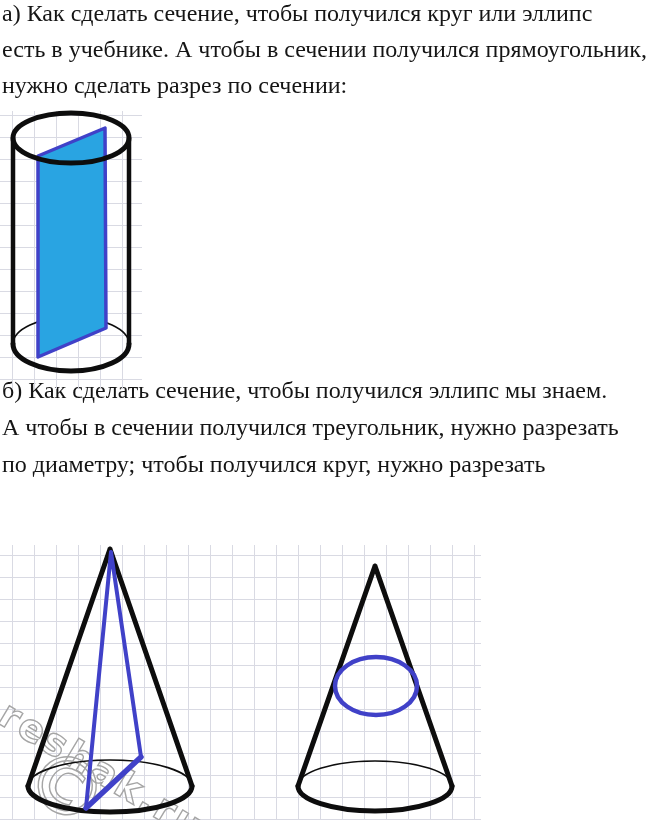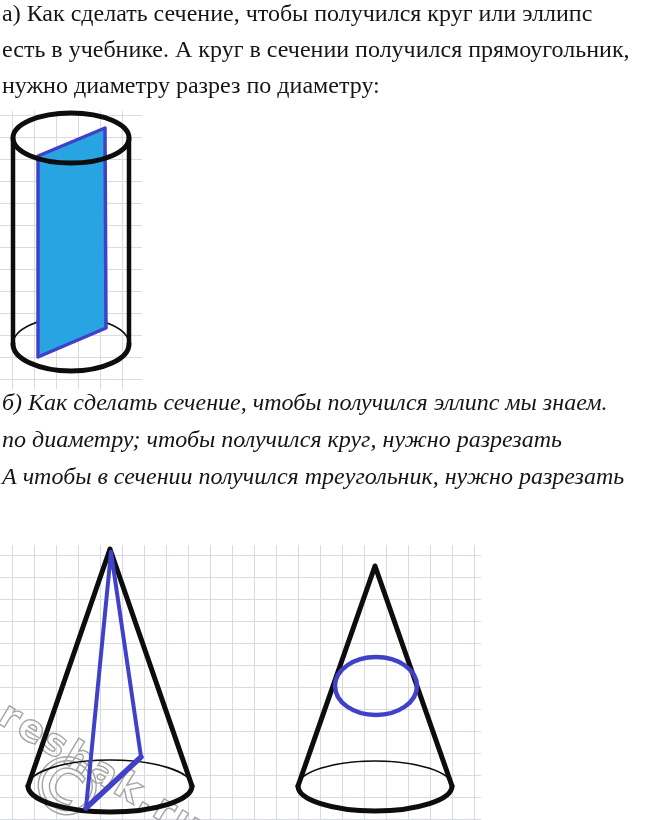--- a/index.html
+++ b/index.html
@@ -15,40 +15,40 @@
     font-family: "Liberation Serif", serif;
   }
   .para {
     position: absolute;
     left: 2px;
     color: #151515;
     font-size: 24px;
     white-space: nowrap;
   }
   #para-a { top: -5px; line-height: 36px; }
-  #para-b { top: 384px; line-height: 37px; font-style: italic; }
+  #para-b { top: 372px; line-height: 37px; }
   #figures-svg {
     position: absolute;
     top: 0;
     left: 0;
   }
 </style>
 </head>
 <body>
 
 <div class="para" id="para-a">
   <div>а) Как сделать сечение, чтобы получился круг или эллипс</div>
-  <div>есть в учебнике. А круг в сечении получился прямоугольник,</div>
-  <div>нужно диаметру разрез по диаметру:</div>
+  <div>есть в учебнике. А чтобы в сечении получился прямоугольник,</div>
+  <div>нужно сделать разрез по сечении:</div>
 </div>
 
 <div class="para" id="para-b">
   <div>б) Как сделать сечение, чтобы получился эллипс мы знаем.</div>
+  <div>А чтобы в сечении получился треугольник, нужно разрезать</div>
   <div>по диаметру; чтобы получился круг, нужно разрезать</div>
-  <div>А чтобы в сечении получился треугольник, нужно разрезать</div>
 </div>
 
 <svg id="figures-svg" width="667" height="820" viewBox="0 0 667 820" xmlns="http://www.w3.org/2000/svg">
   <defs>
     <pattern id="grid" width="22" height="22" patternUnits="userSpaceOnUse" x="13" y="6">
       <path d="M21.5 0 V22 M0 21.5 H22" stroke="#d9dae3" stroke-width="1" fill="none"></path>
     </pattern>
   </defs>
 
   <rect x="0" y="111" width="142" height="278" fill="url(#grid)"></rect>

